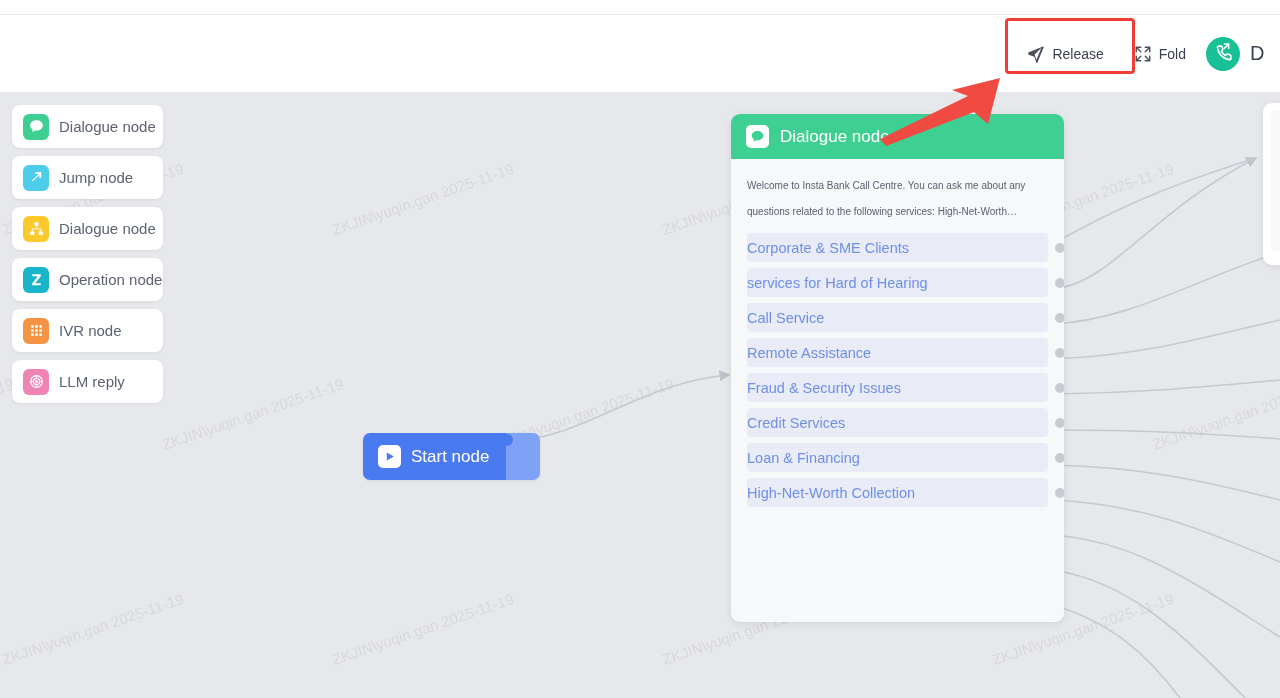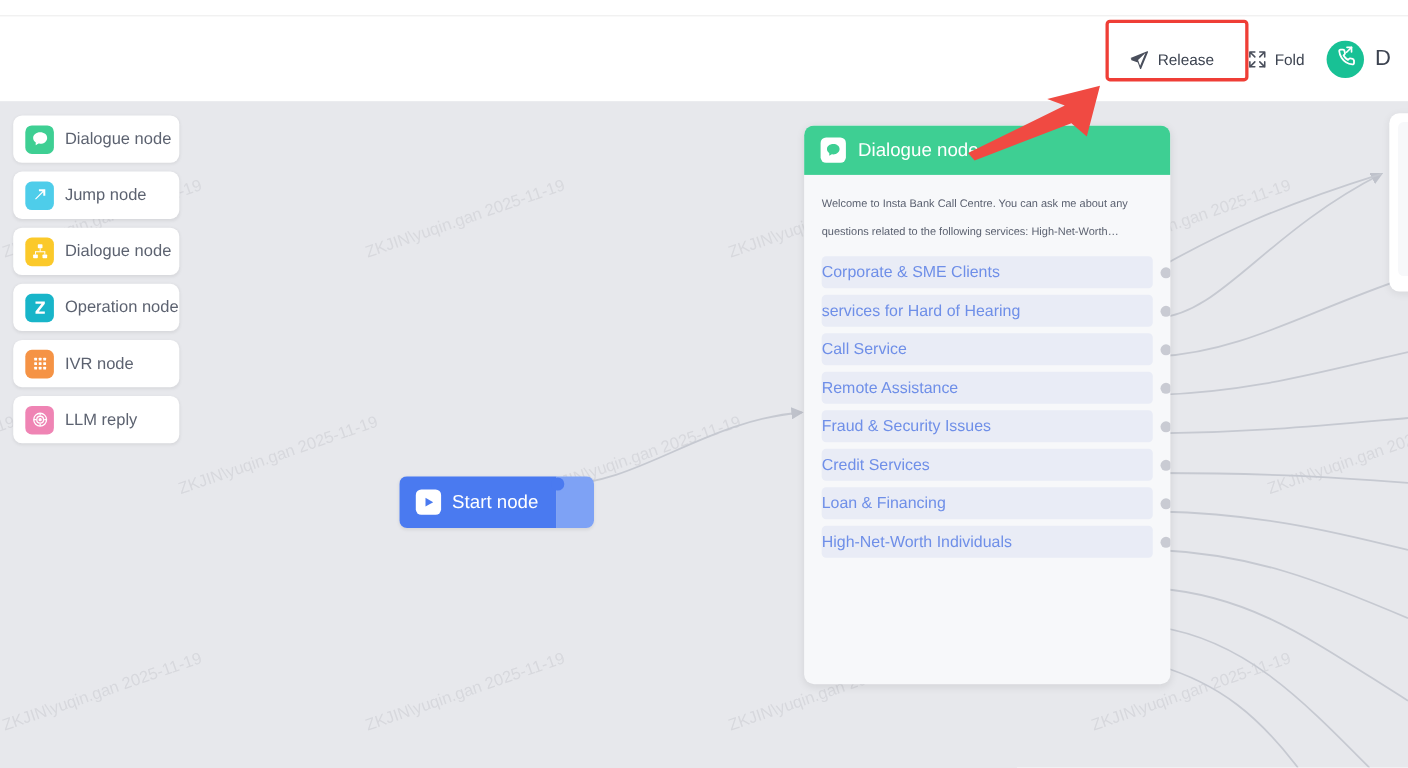--- a/index.html
+++ b/index.html
@@ -356,21 +356,21 @@
           </div>
           <div class="dlg-opt">
             <span>Credit Services</span>
             <i class="opt-dot"></i>
           </div>
           <div class="dlg-opt">
             <span>Loan &amp; Financing</span>
             <i class="opt-dot"></i>
           </div>
           <div class="dlg-opt">
-            <span>High-Net-Worth Individuals</span>
+            <span>High-Net-Worth Collection</span>
             <i class="opt-dot"></i>
           </div>
         </div>
     </div>
   </div>
 
   <svg class="anno-arrow" viewBox="0 0 1280 698">
     <path d="M880,139 L968,96 L952,90 L1000,78 L988,124 L974,112 L886,146 Z" fill="#f04a42"></path>
   </svg>
 </div>

